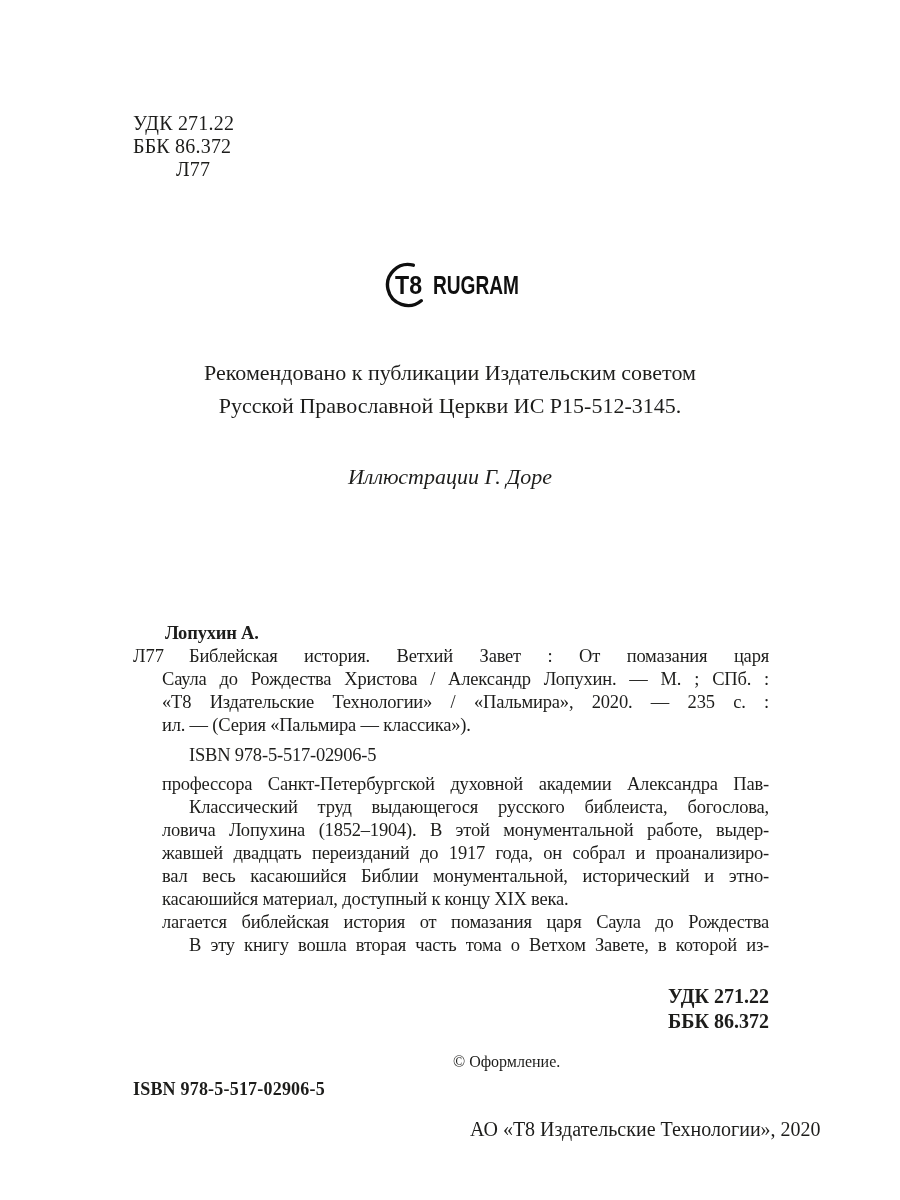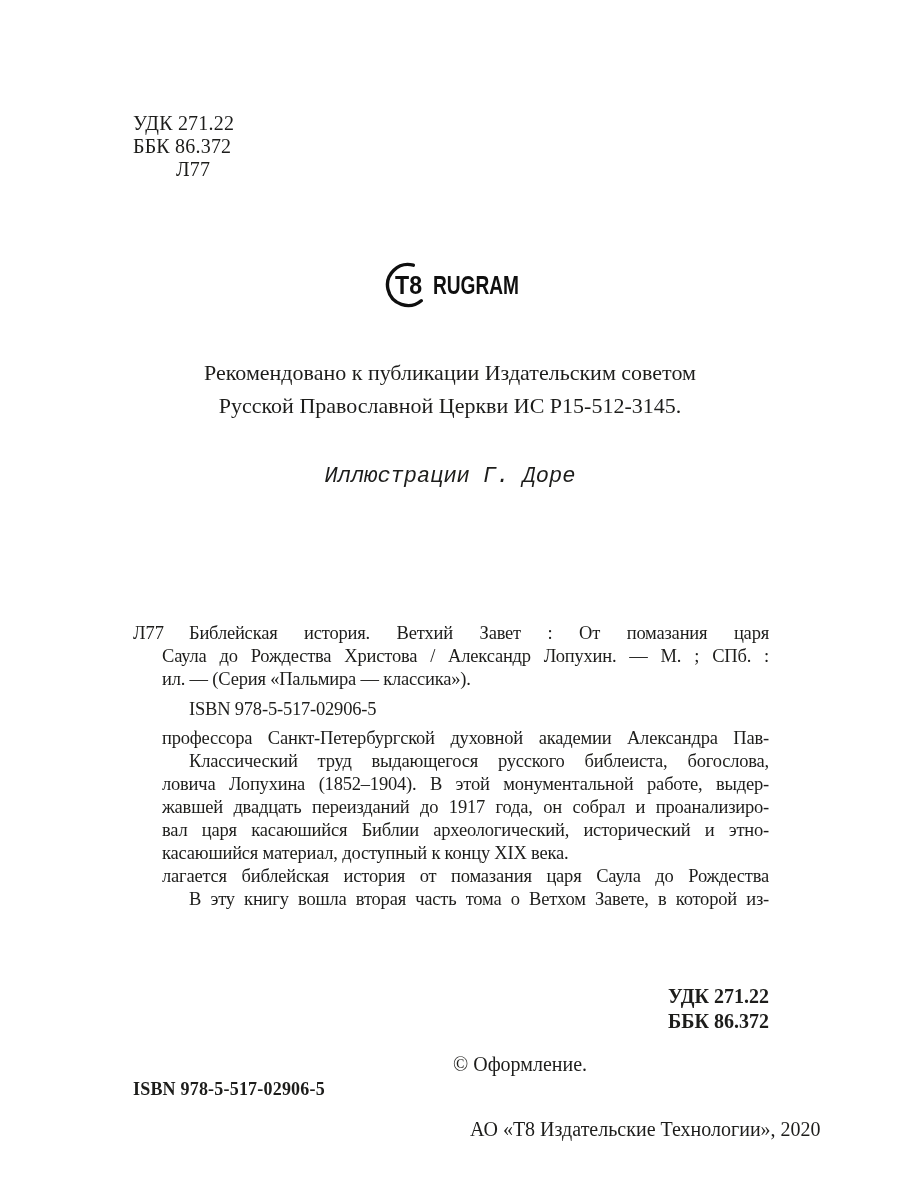--- a/index.html
+++ b/index.html
@@ -35,21 +35,20 @@
     text-align: center;
     font-size: 22px; line-height: 33px;
   }
 
   
   .illustrations {
     left: 100px; right: 100px; top: 464px;
     text-align: center;
     font-style: italic;
     font-size: 22px;
-    font-family: Liberation Mono, monospace;
   }
 
   
   .card {
     left: 162px; top: 622px; width: 607px;
     font-size: 18.5px; line-height: 23px;
     letter-spacing: -0.2px;
   }
   .author-heading { font-weight: bold; padding-left: 3px; }
   .card-body { position: relative; }
@@ -62,21 +61,21 @@
 
   
   .codes-right {
     right: 131px; top: 984px;
     text-align: right;
     font-weight: bold;
     font-size: 20px; line-height: 25px;
   }
 
   
-  .footer-copy1 { left: 453px; top: 1053px; font-size: 20px; }
+  .footer-copy1 { left: 453px; top: 1053px; font-size: 16px; }
   .footer-copy2 { left: 470px; top: 1078px; font-size: 20px; margin-top: 40px; }
   .footer-isbn  { left: 133px; top: 1079px; font-size: 18px; font-weight: bold; letter-spacing: 0.2px; }
 
   svg text {
     font-family: "Liberation Sans", sans-serif;
     font-weight: 900;
     fill: #0f0f0f;
   }
 </style>
 </head>
@@ -99,36 +98,38 @@
   </div>
 
   <div class="abs approval">
     <div>Рекомендовано к публикации Издательским советом</div>
     <div>Русской Православной Церкви ИС Р15-512-3145.</div>
   </div>
 
   <div class="abs illustrations">Иллюстрации Г. Доре</div>
 
   <div class="abs card">
+    <div class="author-heading">Лопухин А.</div>
 
     <div class="card-body">
       <span class="code-hang">Л77</span>
       <div class="jline fl-indent">Библейская история. Ветхий Завет : От помазания царя</div>
       <div class="jline">Саула до Рождества Христова / Александр Лопухин. — М. ; СПб. :</div>
+      <div class="jline">«Т8 Издательские Технологии» / «Пальмира», 2020. — 235 с. :</div>
       <div class="jline-last">ил. — (Серия «Пальмира — классика»).</div>
     </div>
 
     <div class="isbn-line">ISBN 978-5-517-02906-5</div>
 
     <div class="para1">
       <div class="jline">профессора Санкт-Петербургской духовной академии Александра Пав-</div>
       <div class="jline fl-indent">Классический труд выдающегося русского библеиста, богослова,</div>
       <div class="jline">ловича Лопухина (1852–1904). В этой монументальной работе, выдер-</div>
       <div class="jline">жавшей двадцать переизданий до 1917 года, он собрал и проанализиро-</div>
-      <div class="jline">вал царя касаюшийся Библии археологический, исторический и этно-</div>
+      <div class="jline">вал весь касаюшийся Библии монументальной, исторический и этно-</div>
       <div class="jline-last">касаюшийся материал, доступный к концу XIX века.</div>
     </div>
 
     <div>
       <div class="jline">лагается библейская история от помазания царя Саула до Рождества</div>
       <div class="jline fl-indent">В эту книгу вошла вторая часть тома о Ветхом Завете, в которой из-</div>
     </div>
   </div>
 
   <div class="abs codes-right">

